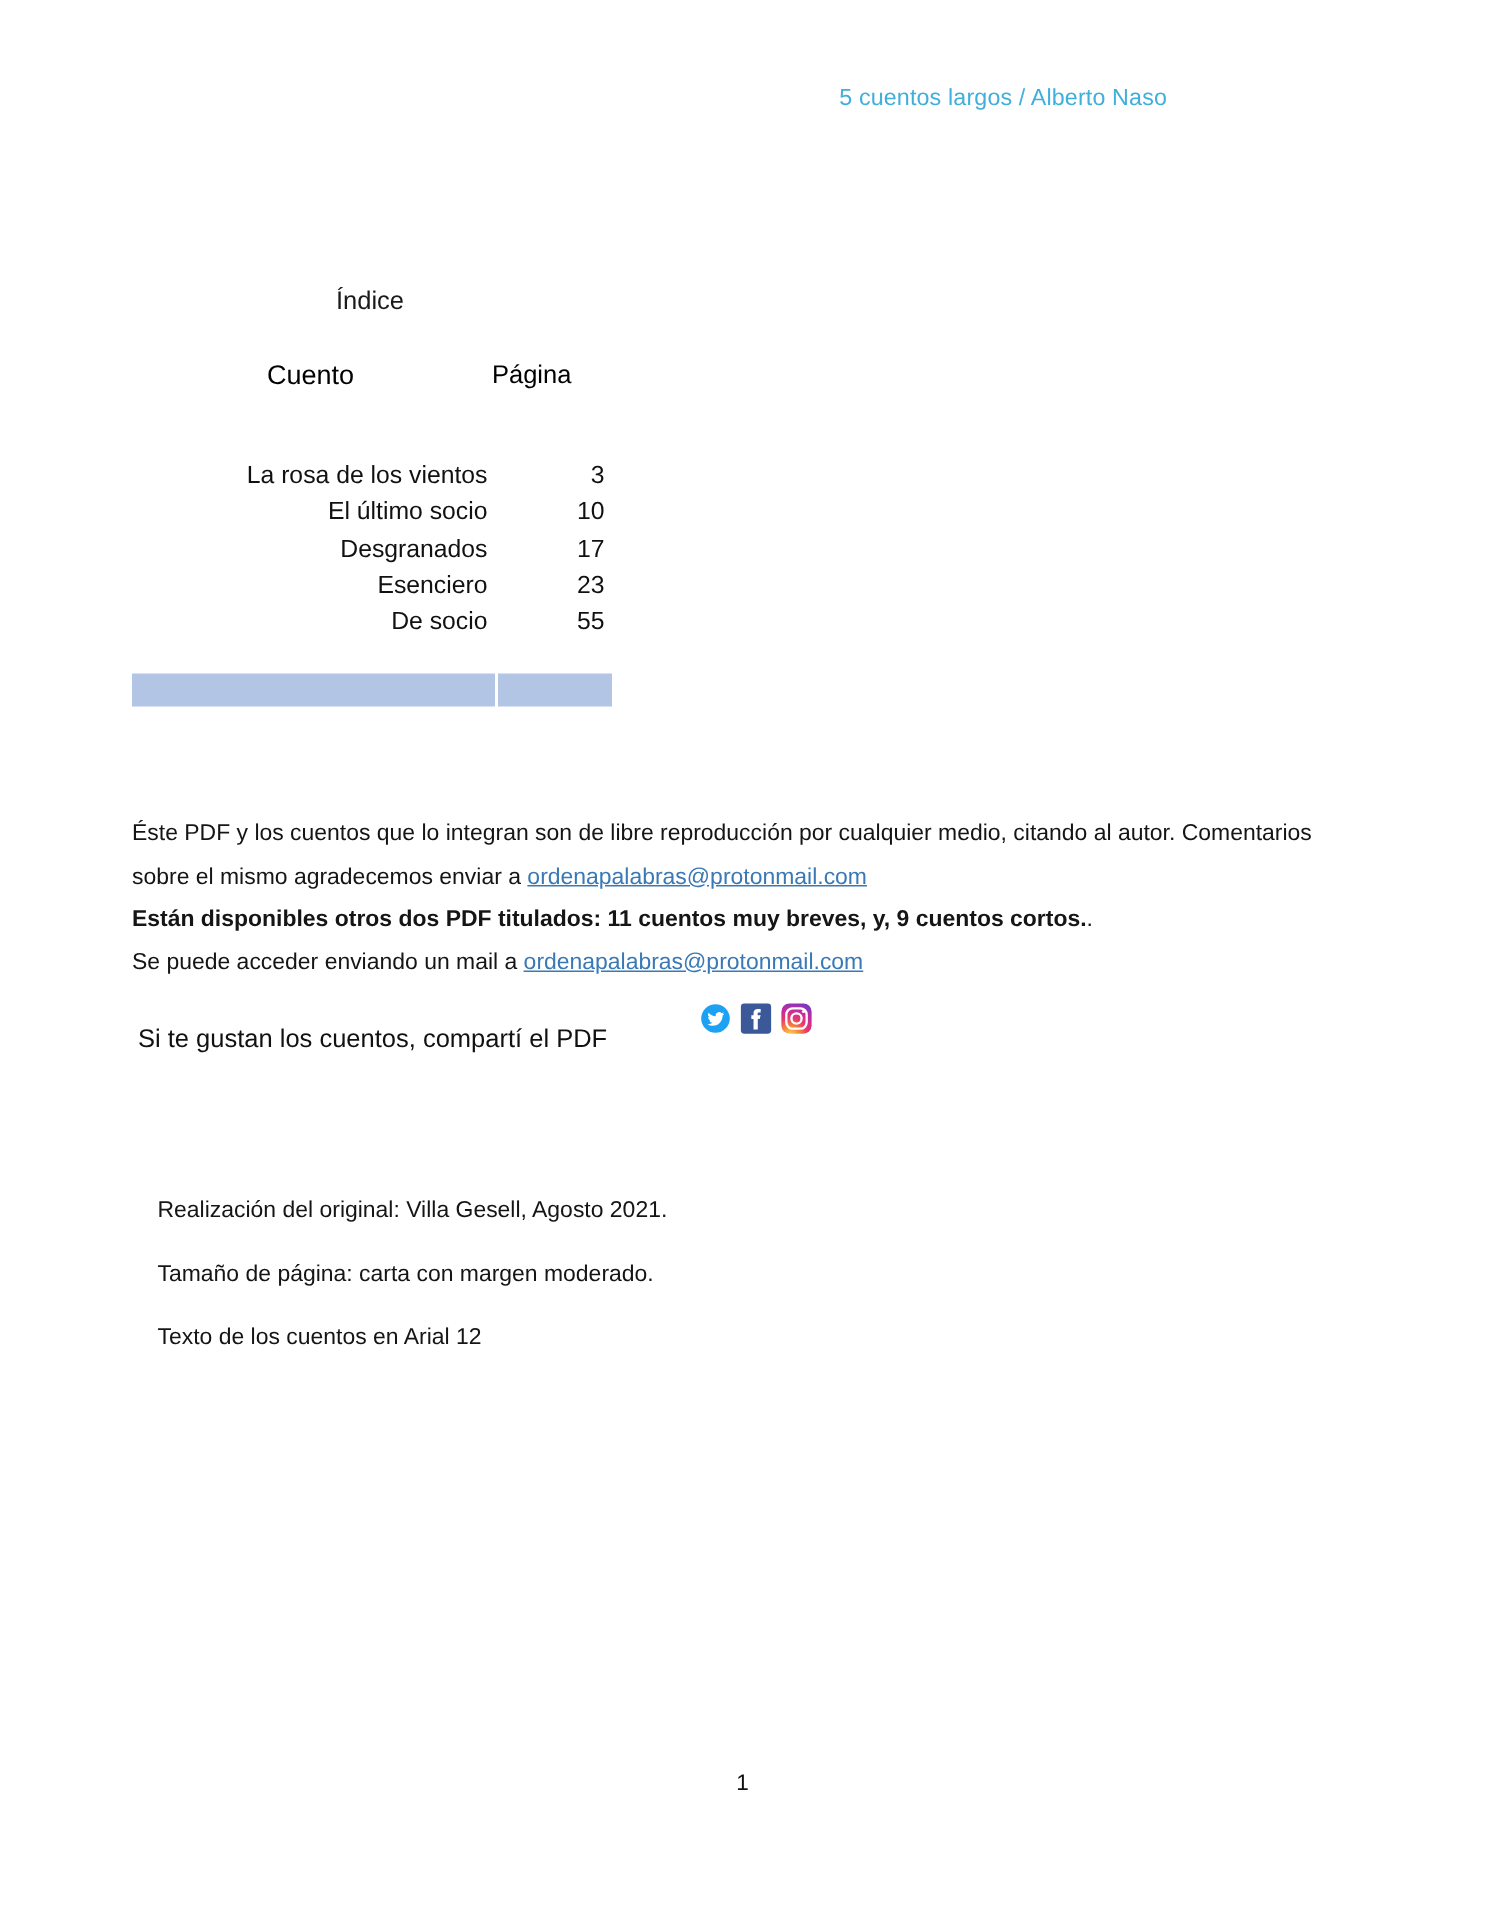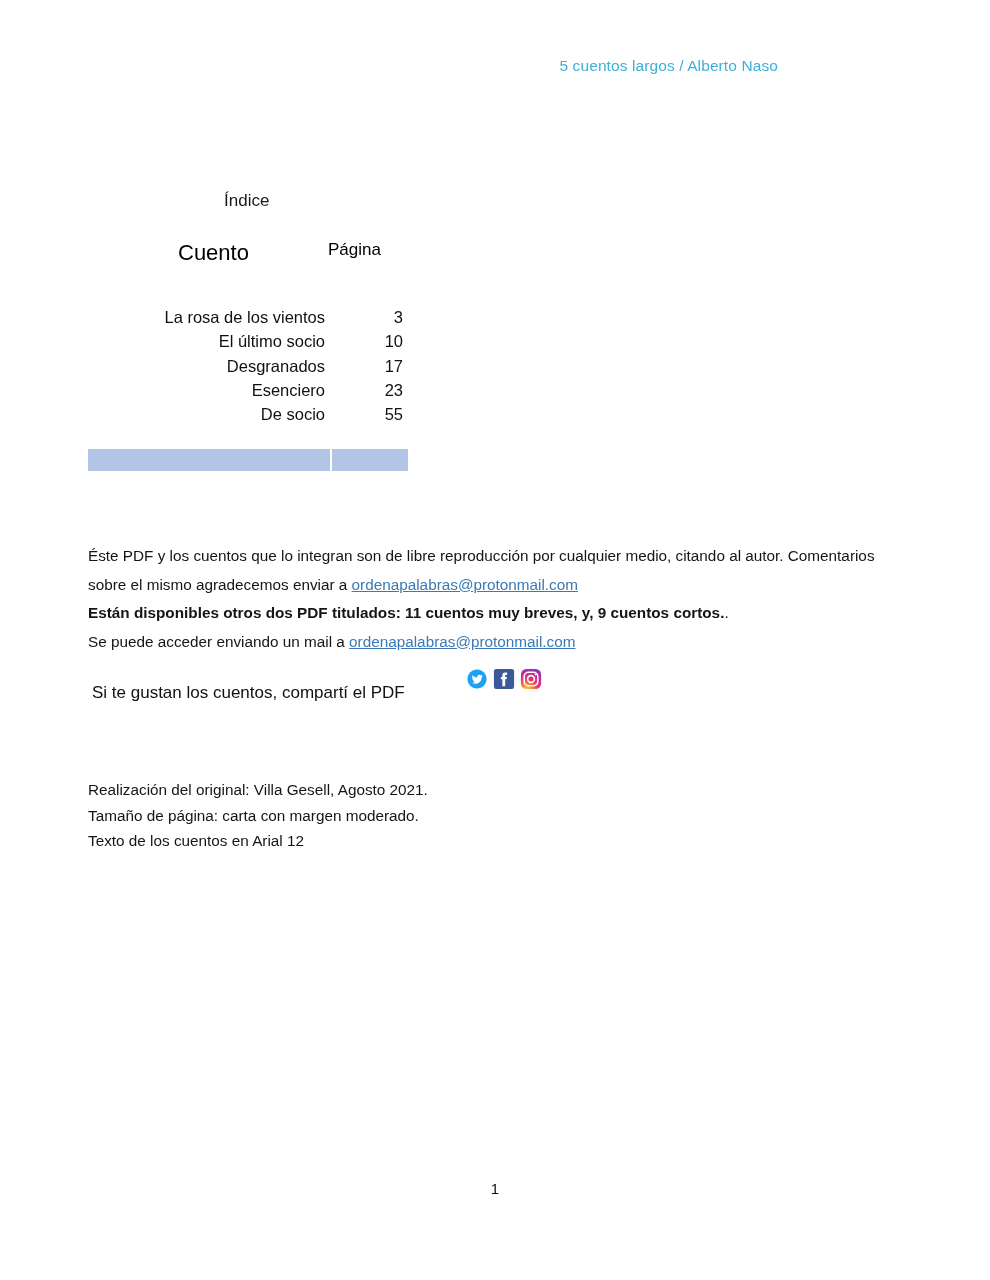--- a/index.html
+++ b/index.html
@@ -46,21 +46,21 @@
     position: absolute;
     top: 240px;
     left: 88px;
     width: 320px;
     height: 24px;
   }
   .index-colheads .ch-cuento {
     position: absolute;
     left: 90px;
     top: 0;
-    font-size: 22px;
+    font-size: 18px;
   }
   .index-colheads .ch-pagina {
     position: absolute;
     left: 240px;
     top: 0;
     font-size: 17px;
   }
 
   .index-table {
     position: absolute;
@@ -161,21 +161,21 @@
   .colophon {
     position: absolute;
     top: 777px;
     left: 88px;
     width: 700px;
     font-size: 15.3px;
     line-height: 25.5px;
     color: #151515;
   }
   .colophon p {
-    margin: 0;
+    margin: 17px;
   }
 
   
   .page-number {
     position: absolute;
     top: 1180px;
     left: 0;
     width: 990px;
     text-align: center;
     font-size: 15px;

